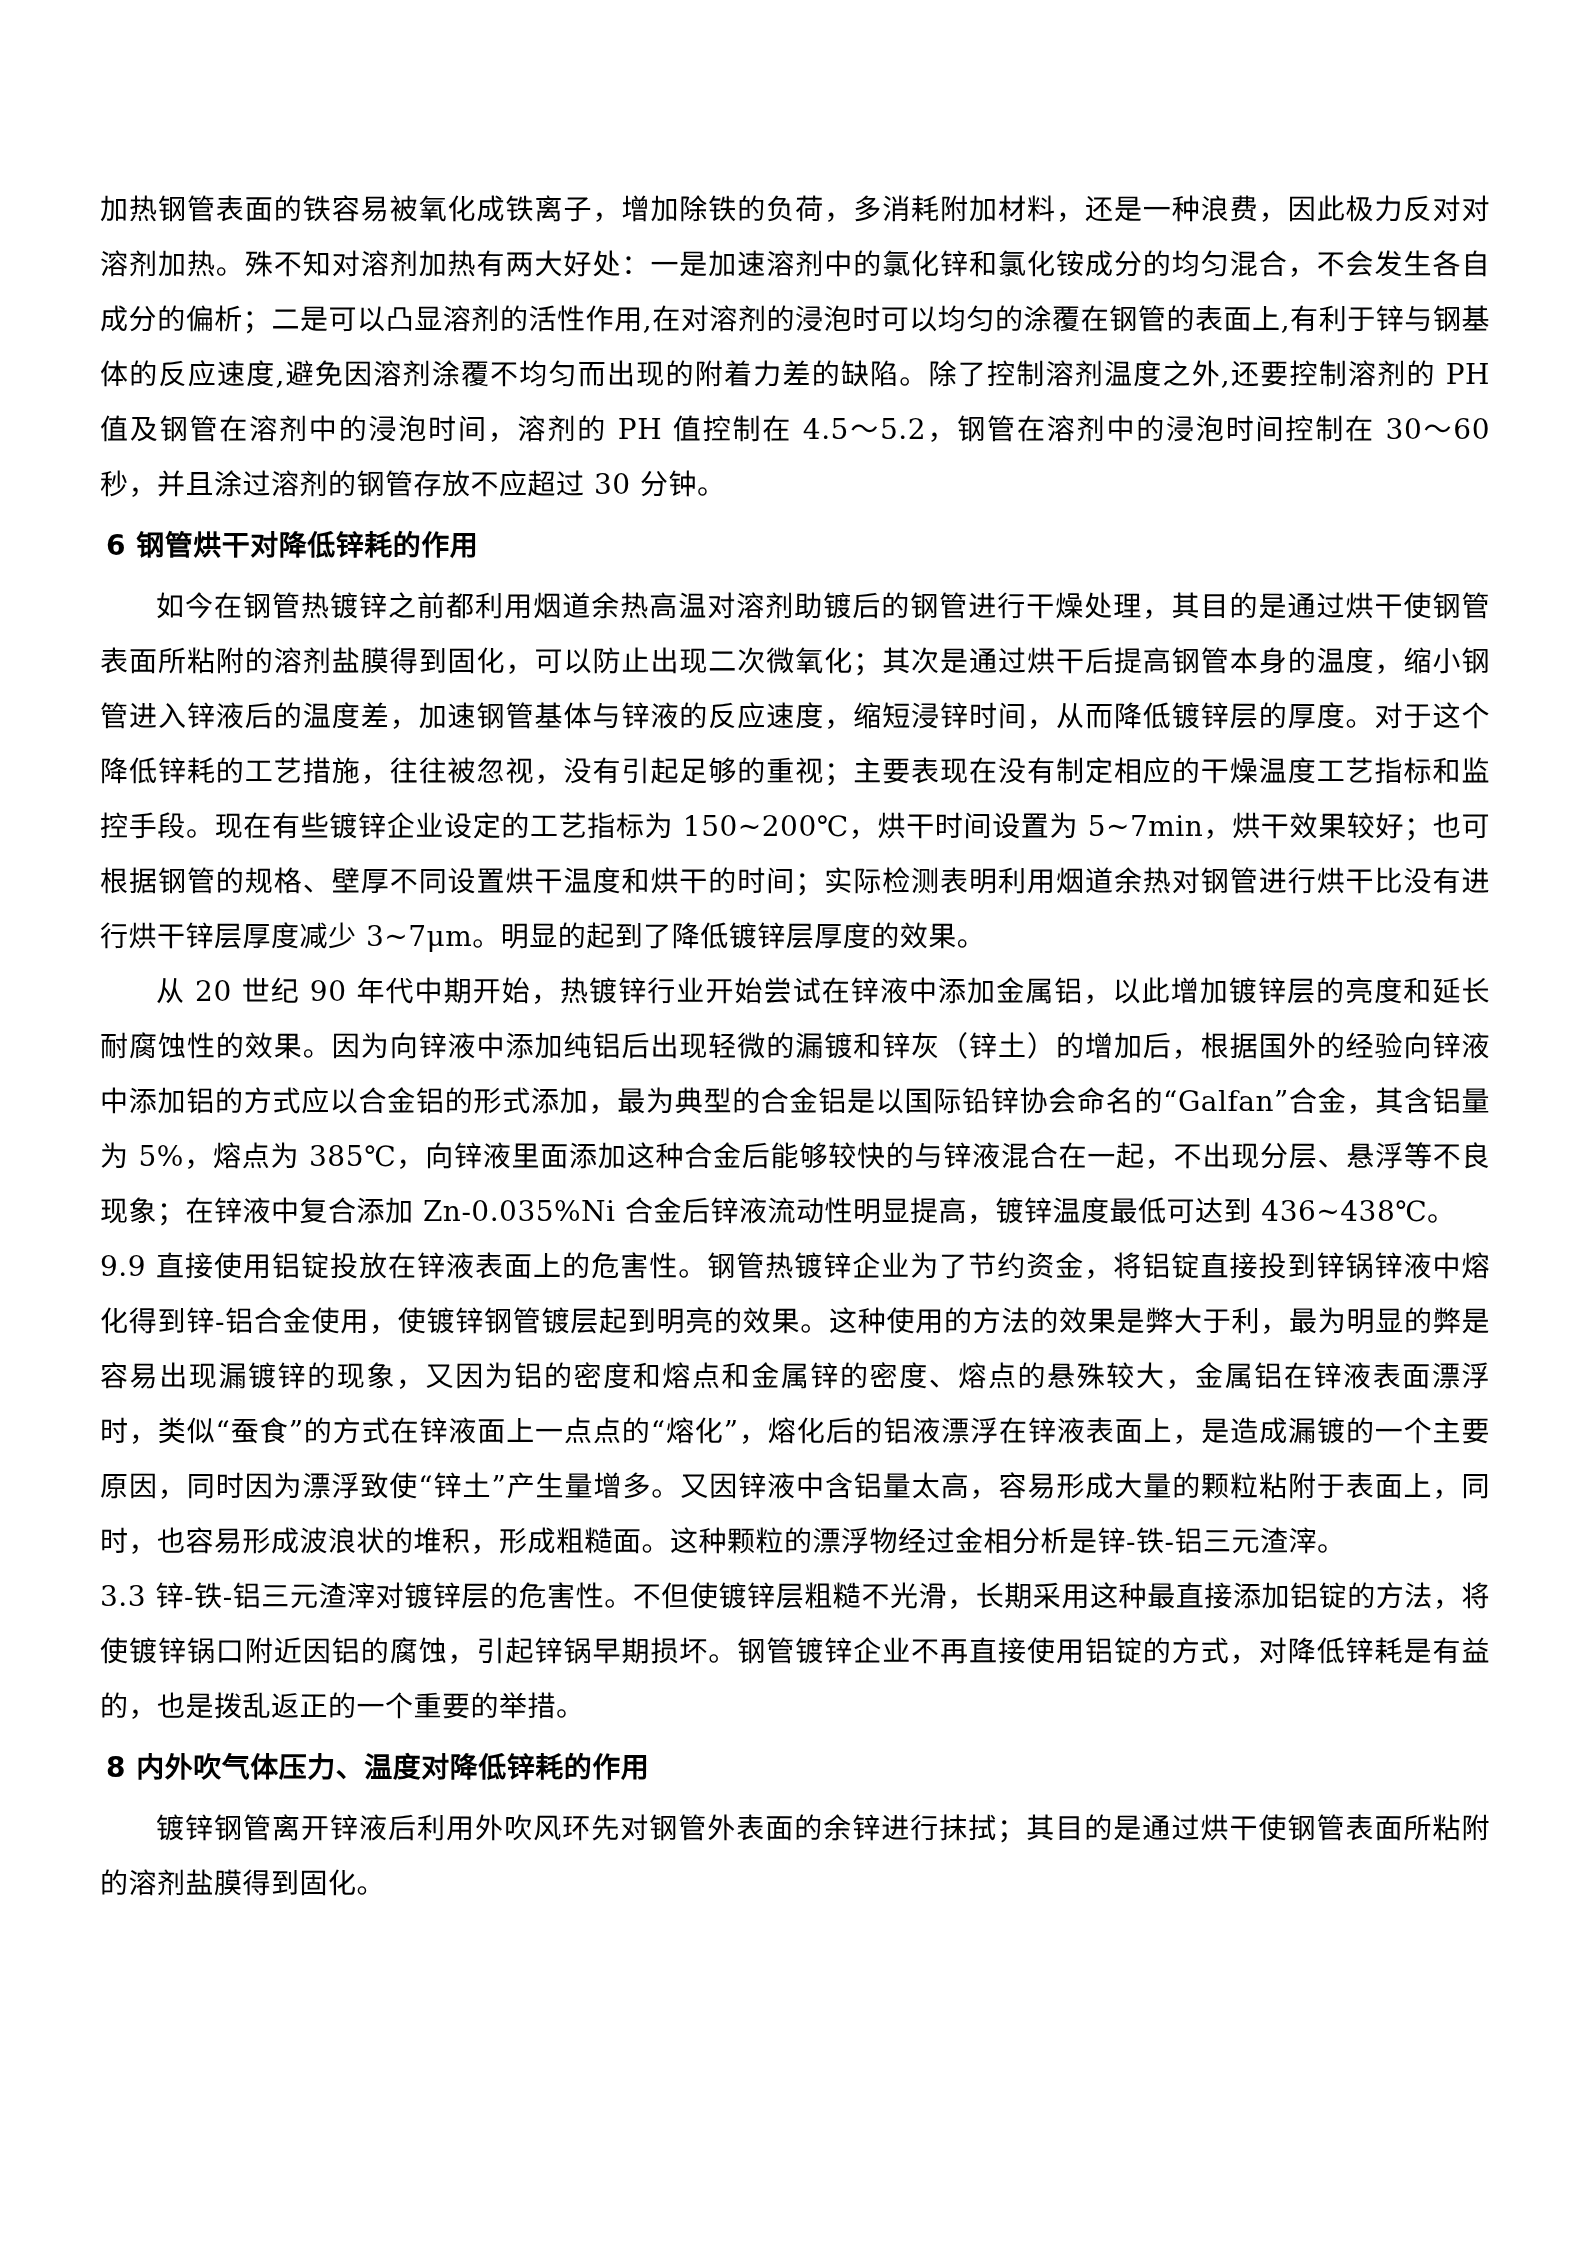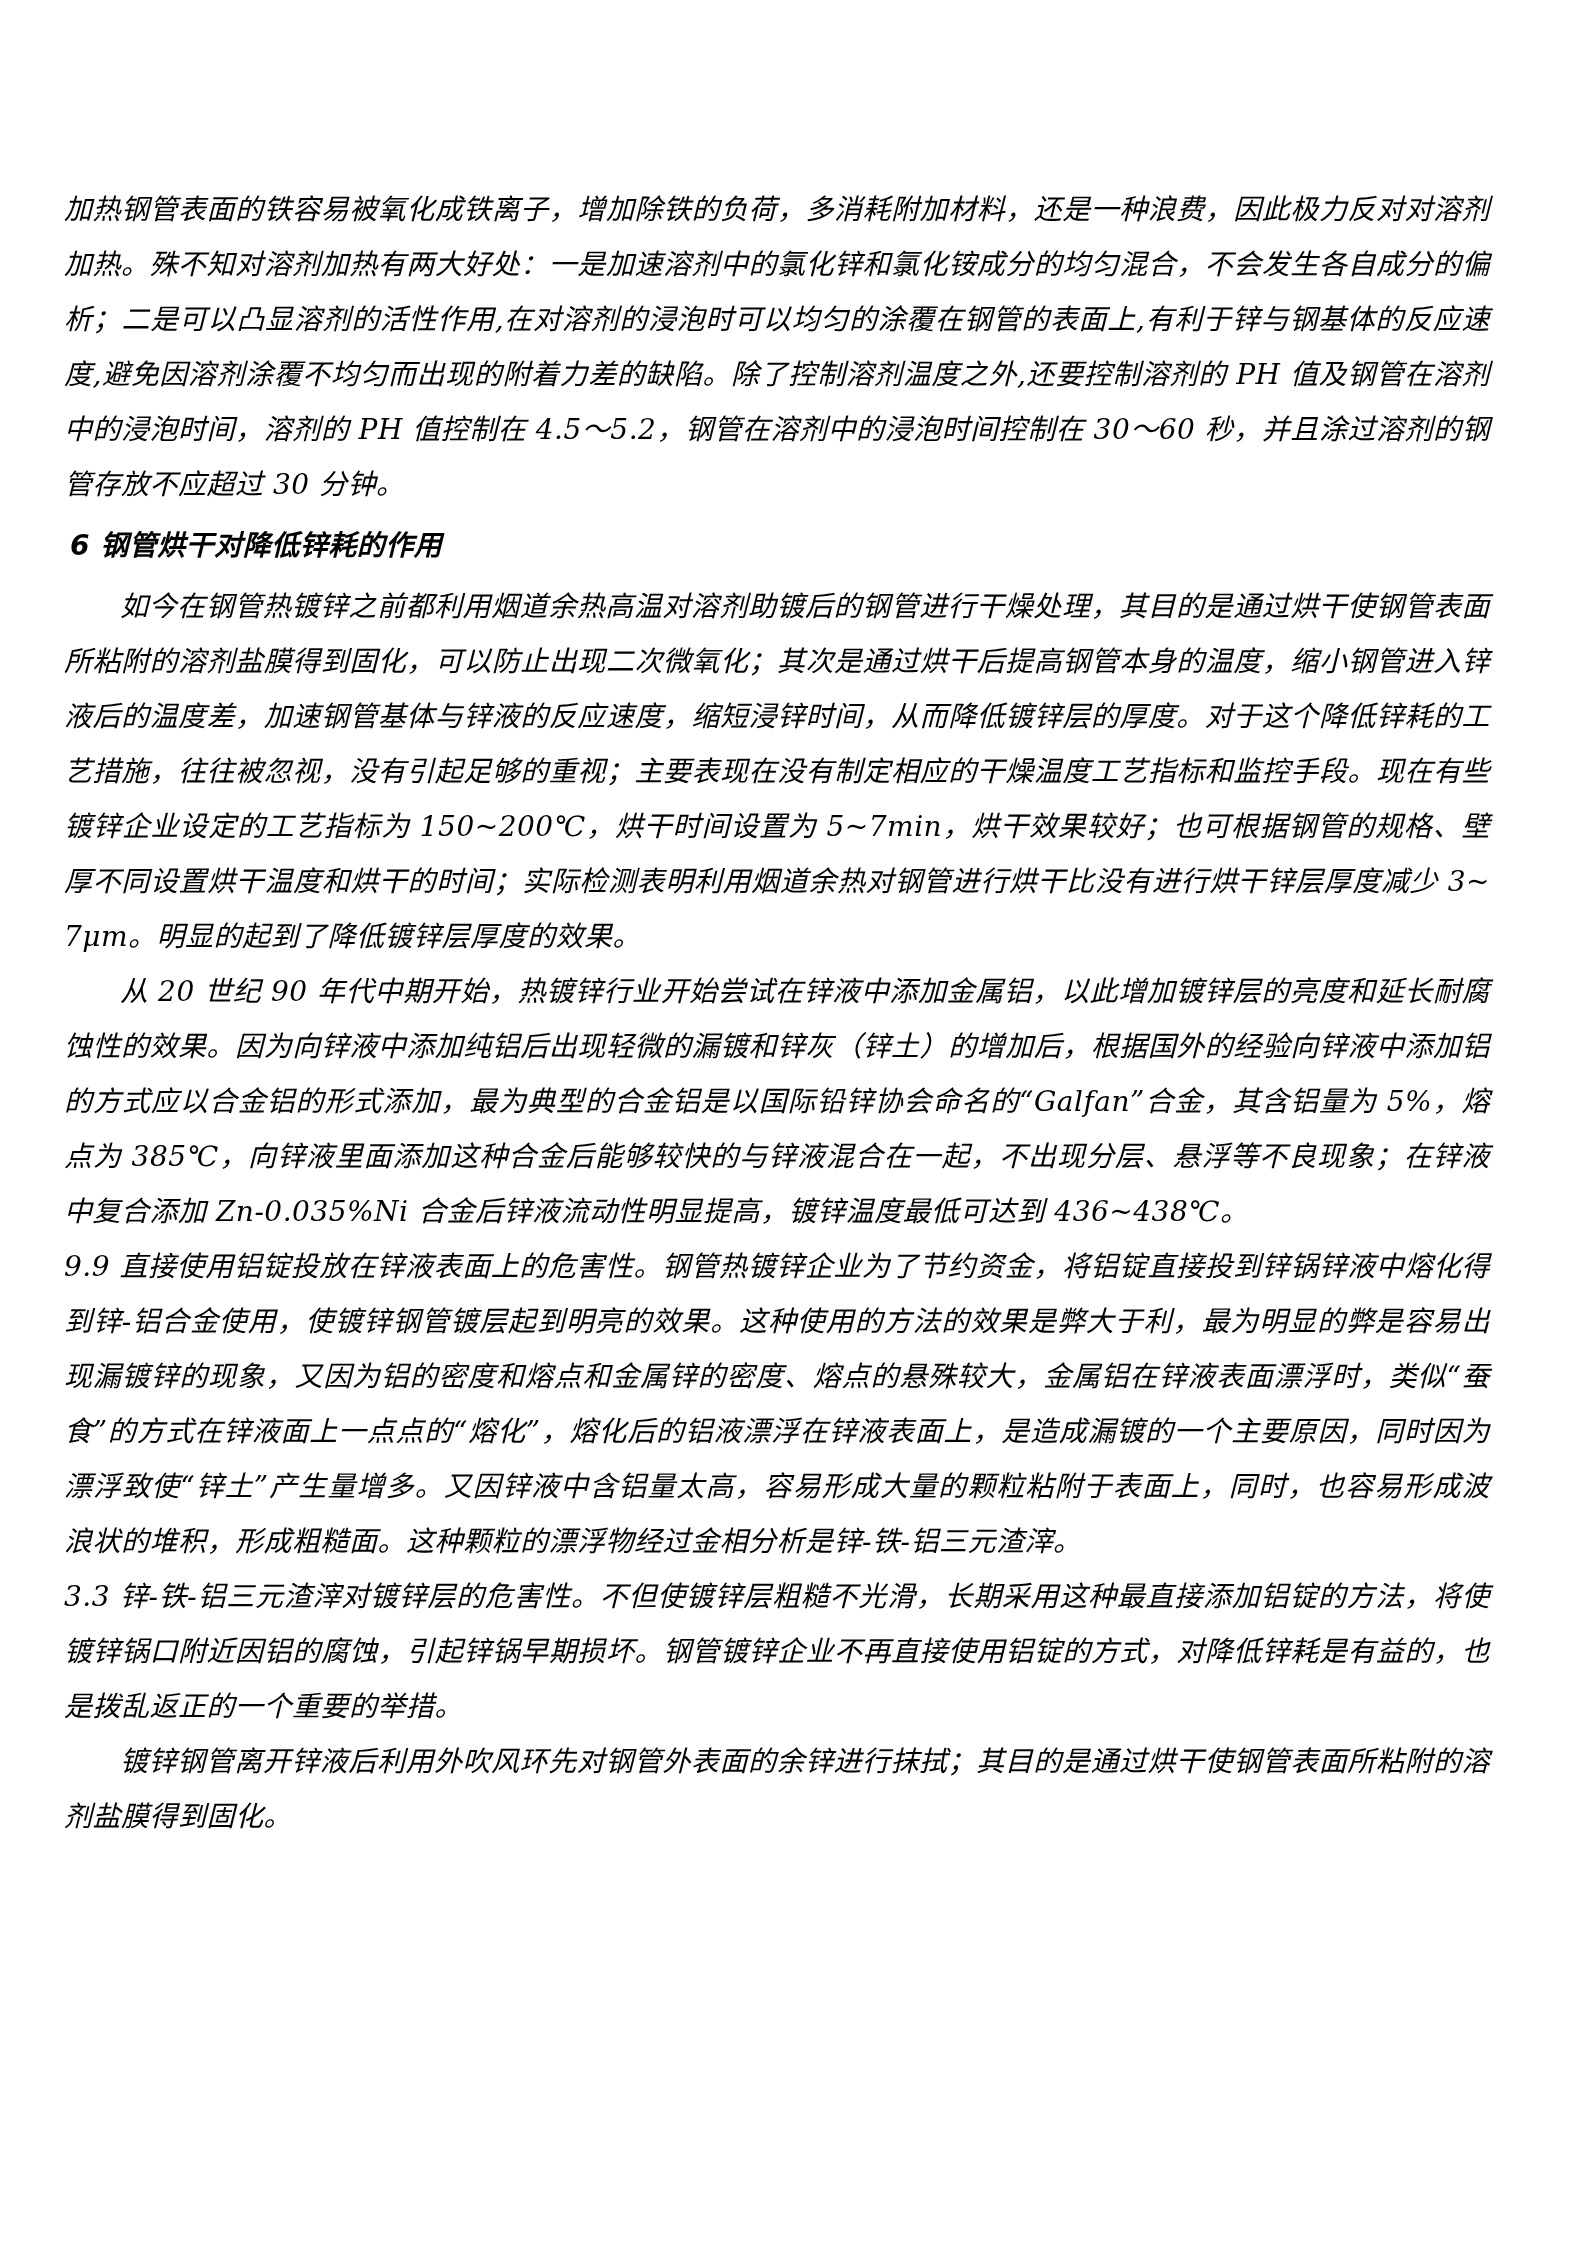--- a/index.html
+++ b/index.html
@@ -7,23 +7,22 @@
     padding: 0;
     background: #ffffff;
   }
   .page {
     position: relative;
     width: 1587px;
     height: 2245px;
     box-sizing: border-box;
     background: #ffffff;
     color: #000000;
-    padding: 182px 97px 0 64px;
+    padding: 182px 97px 0 100px;
     overflow: hidden;
-    font-style: italic;
   }
   .para {
     margin: 0;
     font-family: "DejaVu Serif", "Liberation Serif", serif;
     font-size: 28px;
     line-height: 55px;
     text-align: justify;
     letter-spacing: 0.5px;
     word-break: break-all;
   }
@@ -50,15 +49,16 @@
 
   <p class="para indent">如今在钢管热镀锌之前都利用烟道余热高温对溶剂助镀后的钢管进行干燥处理，其目的是通过烘干使钢管表面所粘附的溶剂盐膜得到固化，可以防止出现二次微氧化；其次是通过烘干后提高钢管本身的温度，缩小钢管进入锌液后的温度差，加速钢管基体与锌液的反应速度，缩短浸锌时间，从而降低镀锌层的厚度。对于这个降低锌耗的工艺措施，往往被忽视，没有引起足够的重视；主要表现在没有制定相应的干燥温度工艺指标和监控手段。现在有些镀锌企业设定的工艺指标为 150~200℃，烘干时间设置为 5~7min，烘干效果较好；也可根据钢管的规格、壁厚不同设置烘干温度和烘干的时间；实际检测表明利用烟道余热对钢管进行烘干比没有进行烘干锌层厚度减少 3~7μm。明显的起到了降低镀锌层厚度的效果。</p>
 
 
   <p class="para indent">从 20 世纪 90 年代中期开始，热镀锌行业开始尝试在锌液中添加金属铝，以此增加镀锌层的亮度和延长耐腐蚀性的效果。因为向锌液中添加纯铝后出现轻微的漏镀和锌灰（锌土）的增加后，根据国外的经验向锌液中添加铝的方式应以合金铝的形式添加，最为典型的合金铝是以国际铅锌协会命名的“Galfan”合金，其含铝量为 5%，熔点为 385℃，向锌液里面添加这种合金后能够较快的与锌液混合在一起，不出现分层、悬浮等不良现象；在锌液中复合添加 Zn-0.035%Ni 合金后锌液流动性明显提高，镀锌温度最低可达到 436~438℃。</p>
 
   <p class="para">9.9 直接使用铝锭投放在锌液表面上的危害性。钢管热镀锌企业为了节约资金，将铝锭直接投到锌锅锌液中熔化得到锌-铝合金使用，使镀锌钢管镀层起到明亮的效果。这种使用的方法的效果是弊大于利，最为明显的弊是容易出现漏镀锌的现象，又因为铝的密度和熔点和金属锌的密度、熔点的悬殊较大，金属铝在锌液表面漂浮时，类似“蚕食”的方式在锌液面上一点点的“熔化”，熔化后的铝液漂浮在锌液表面上，是造成漏镀的一个主要原因，同时因为漂浮致使“锌土”产生量增多。又因锌液中含铝量太高，容易形成大量的颗粒粘附于表面上，同时，也容易形成波浪状的堆积，形成粗糙面。这种颗粒的漂浮物经过金相分析是锌-铁-铝三元渣滓。</p>
 
   <p class="para">3.3 锌-铁-铝三元渣滓对镀锌层的危害性。不但使镀锌层粗糙不光滑，长期采用这种最直接添加铝锭的方法，将使镀锌锅口附近因铝的腐蚀，引起锌锅早期损坏。钢管镀锌企业不再直接使用铝锭的方式，对降低锌耗是有益的，也是拨乱返正的一个重要的举措。</p>
 
+  <h2 class="heading">8 内外吹气体压力、温度对降低锌耗的作用</h2>
 
   <p class="para indent">镀锌钢管离开锌液后利用外吹风环先对钢管外表面的余锌进行抹拭；其目的是通过烘干使钢管表面所粘附的溶剂盐膜得到固化。</p>
 </div>
 
 </body></html>

